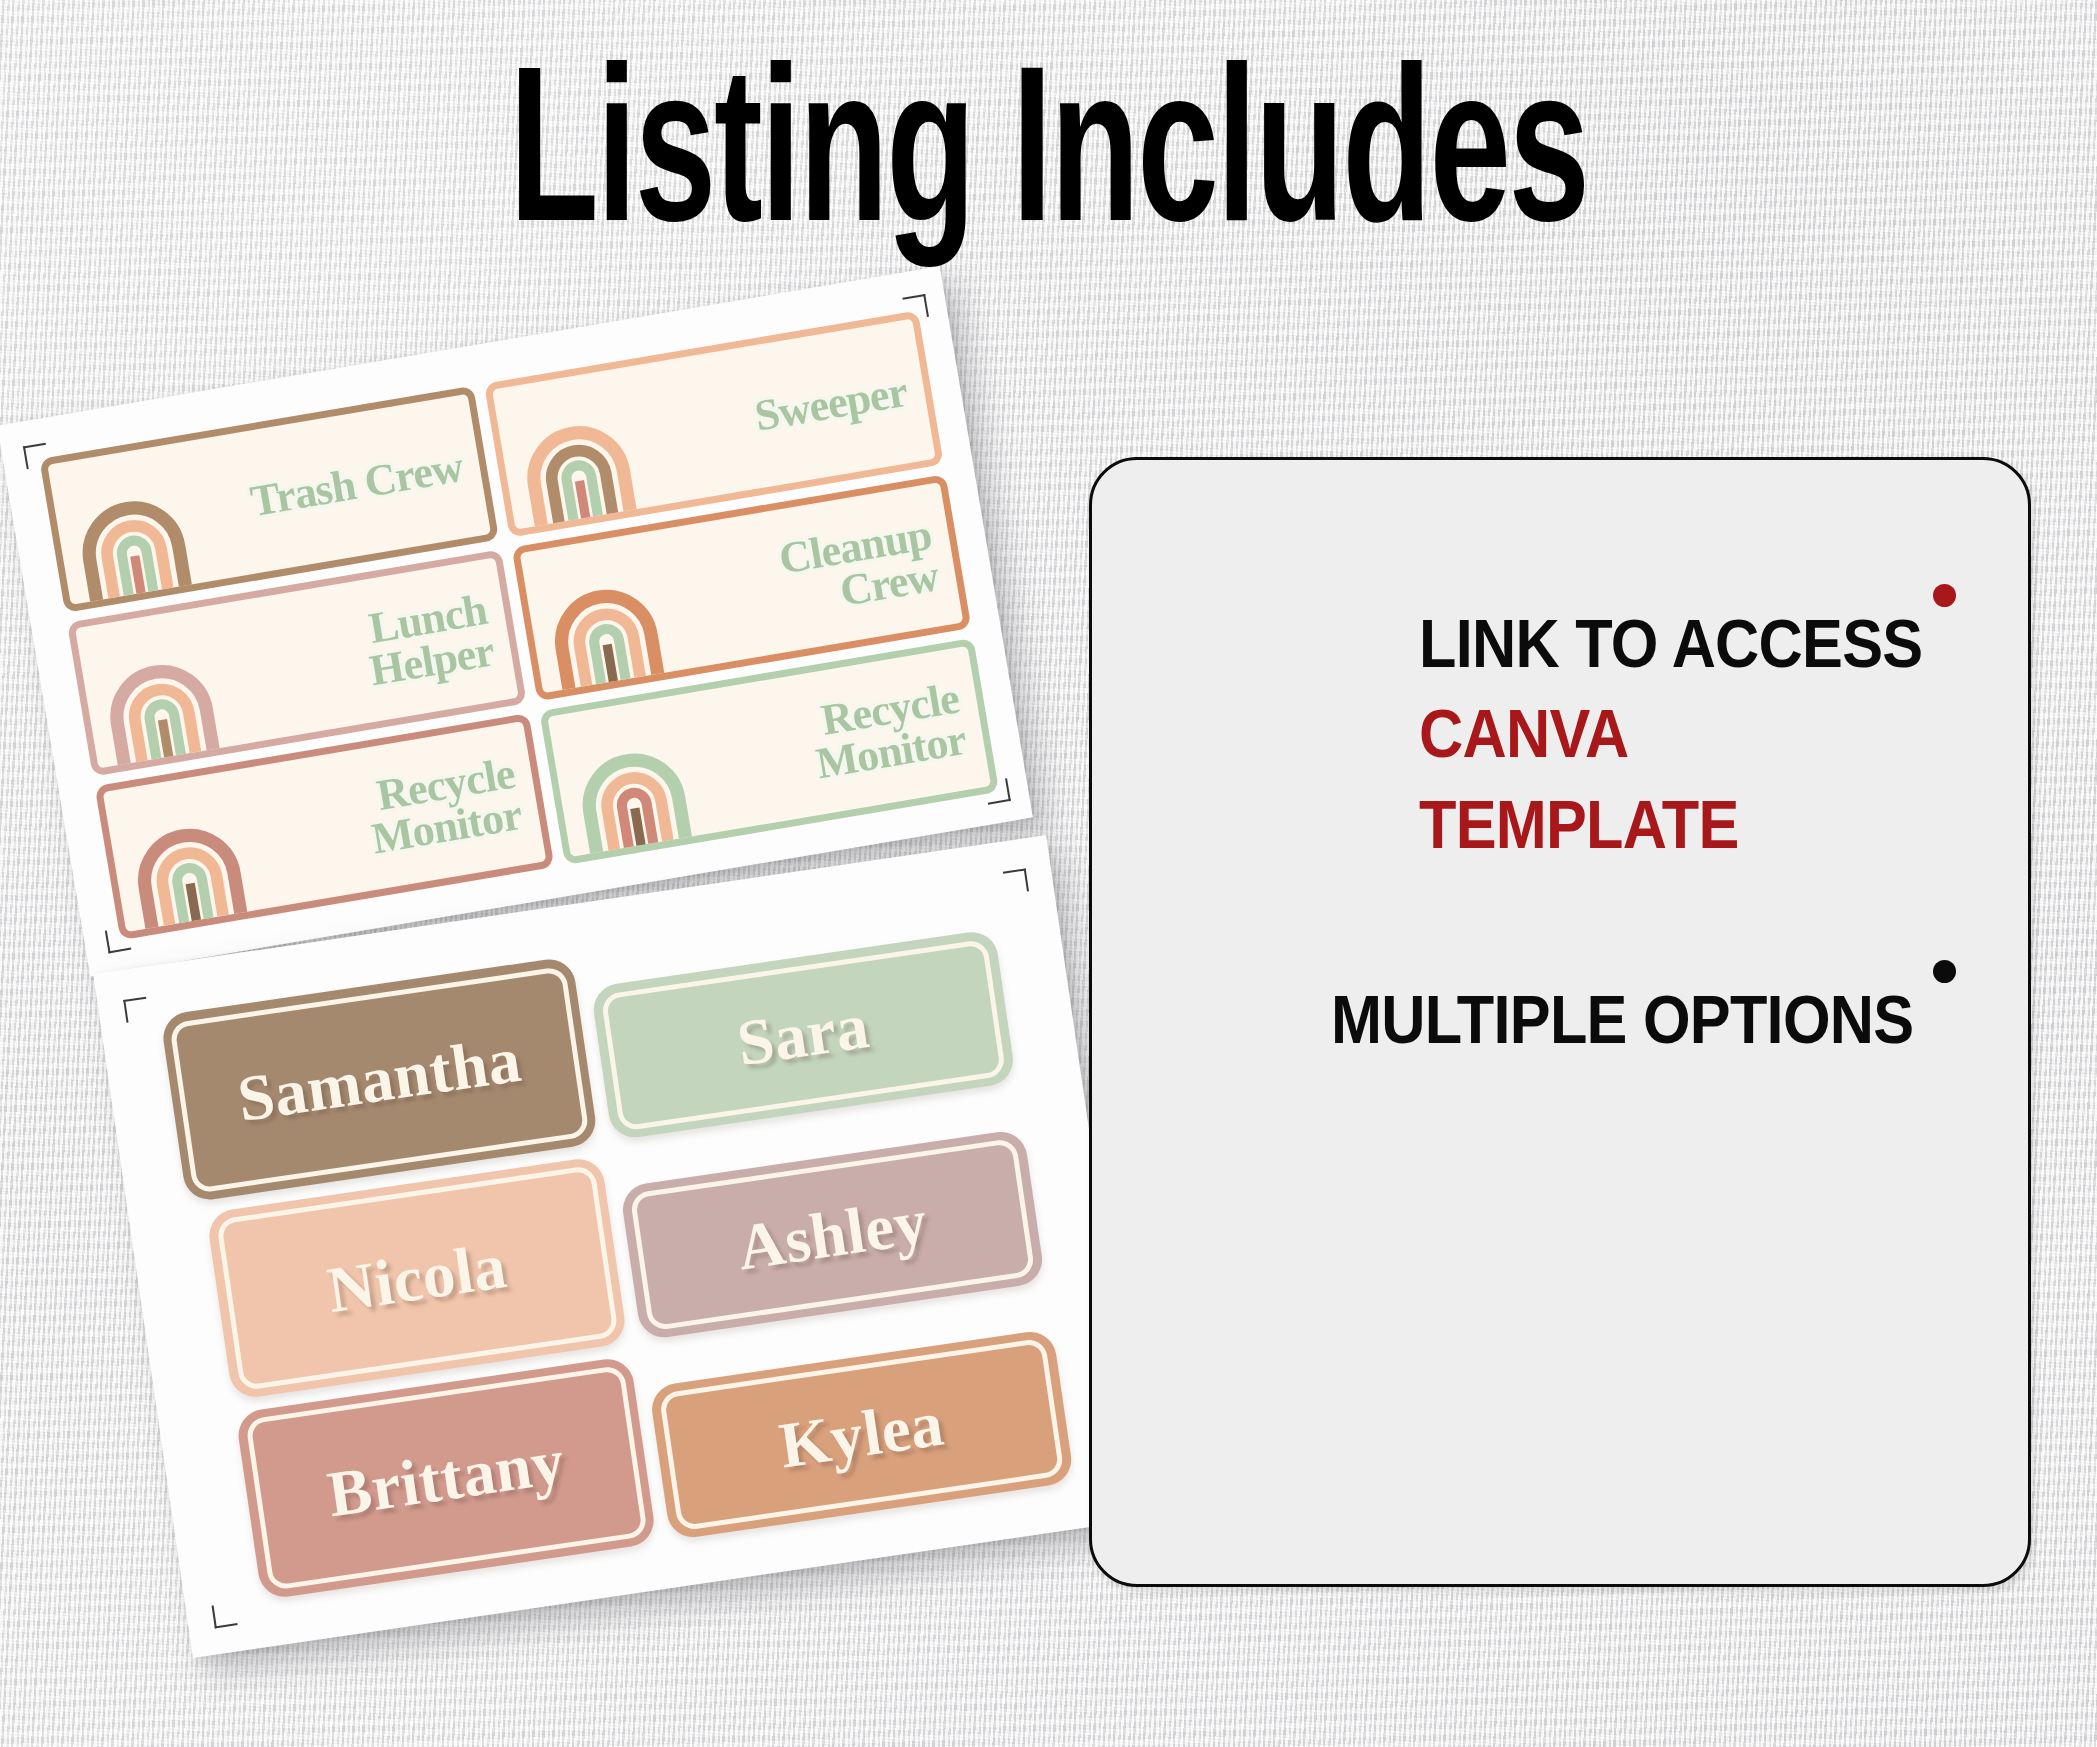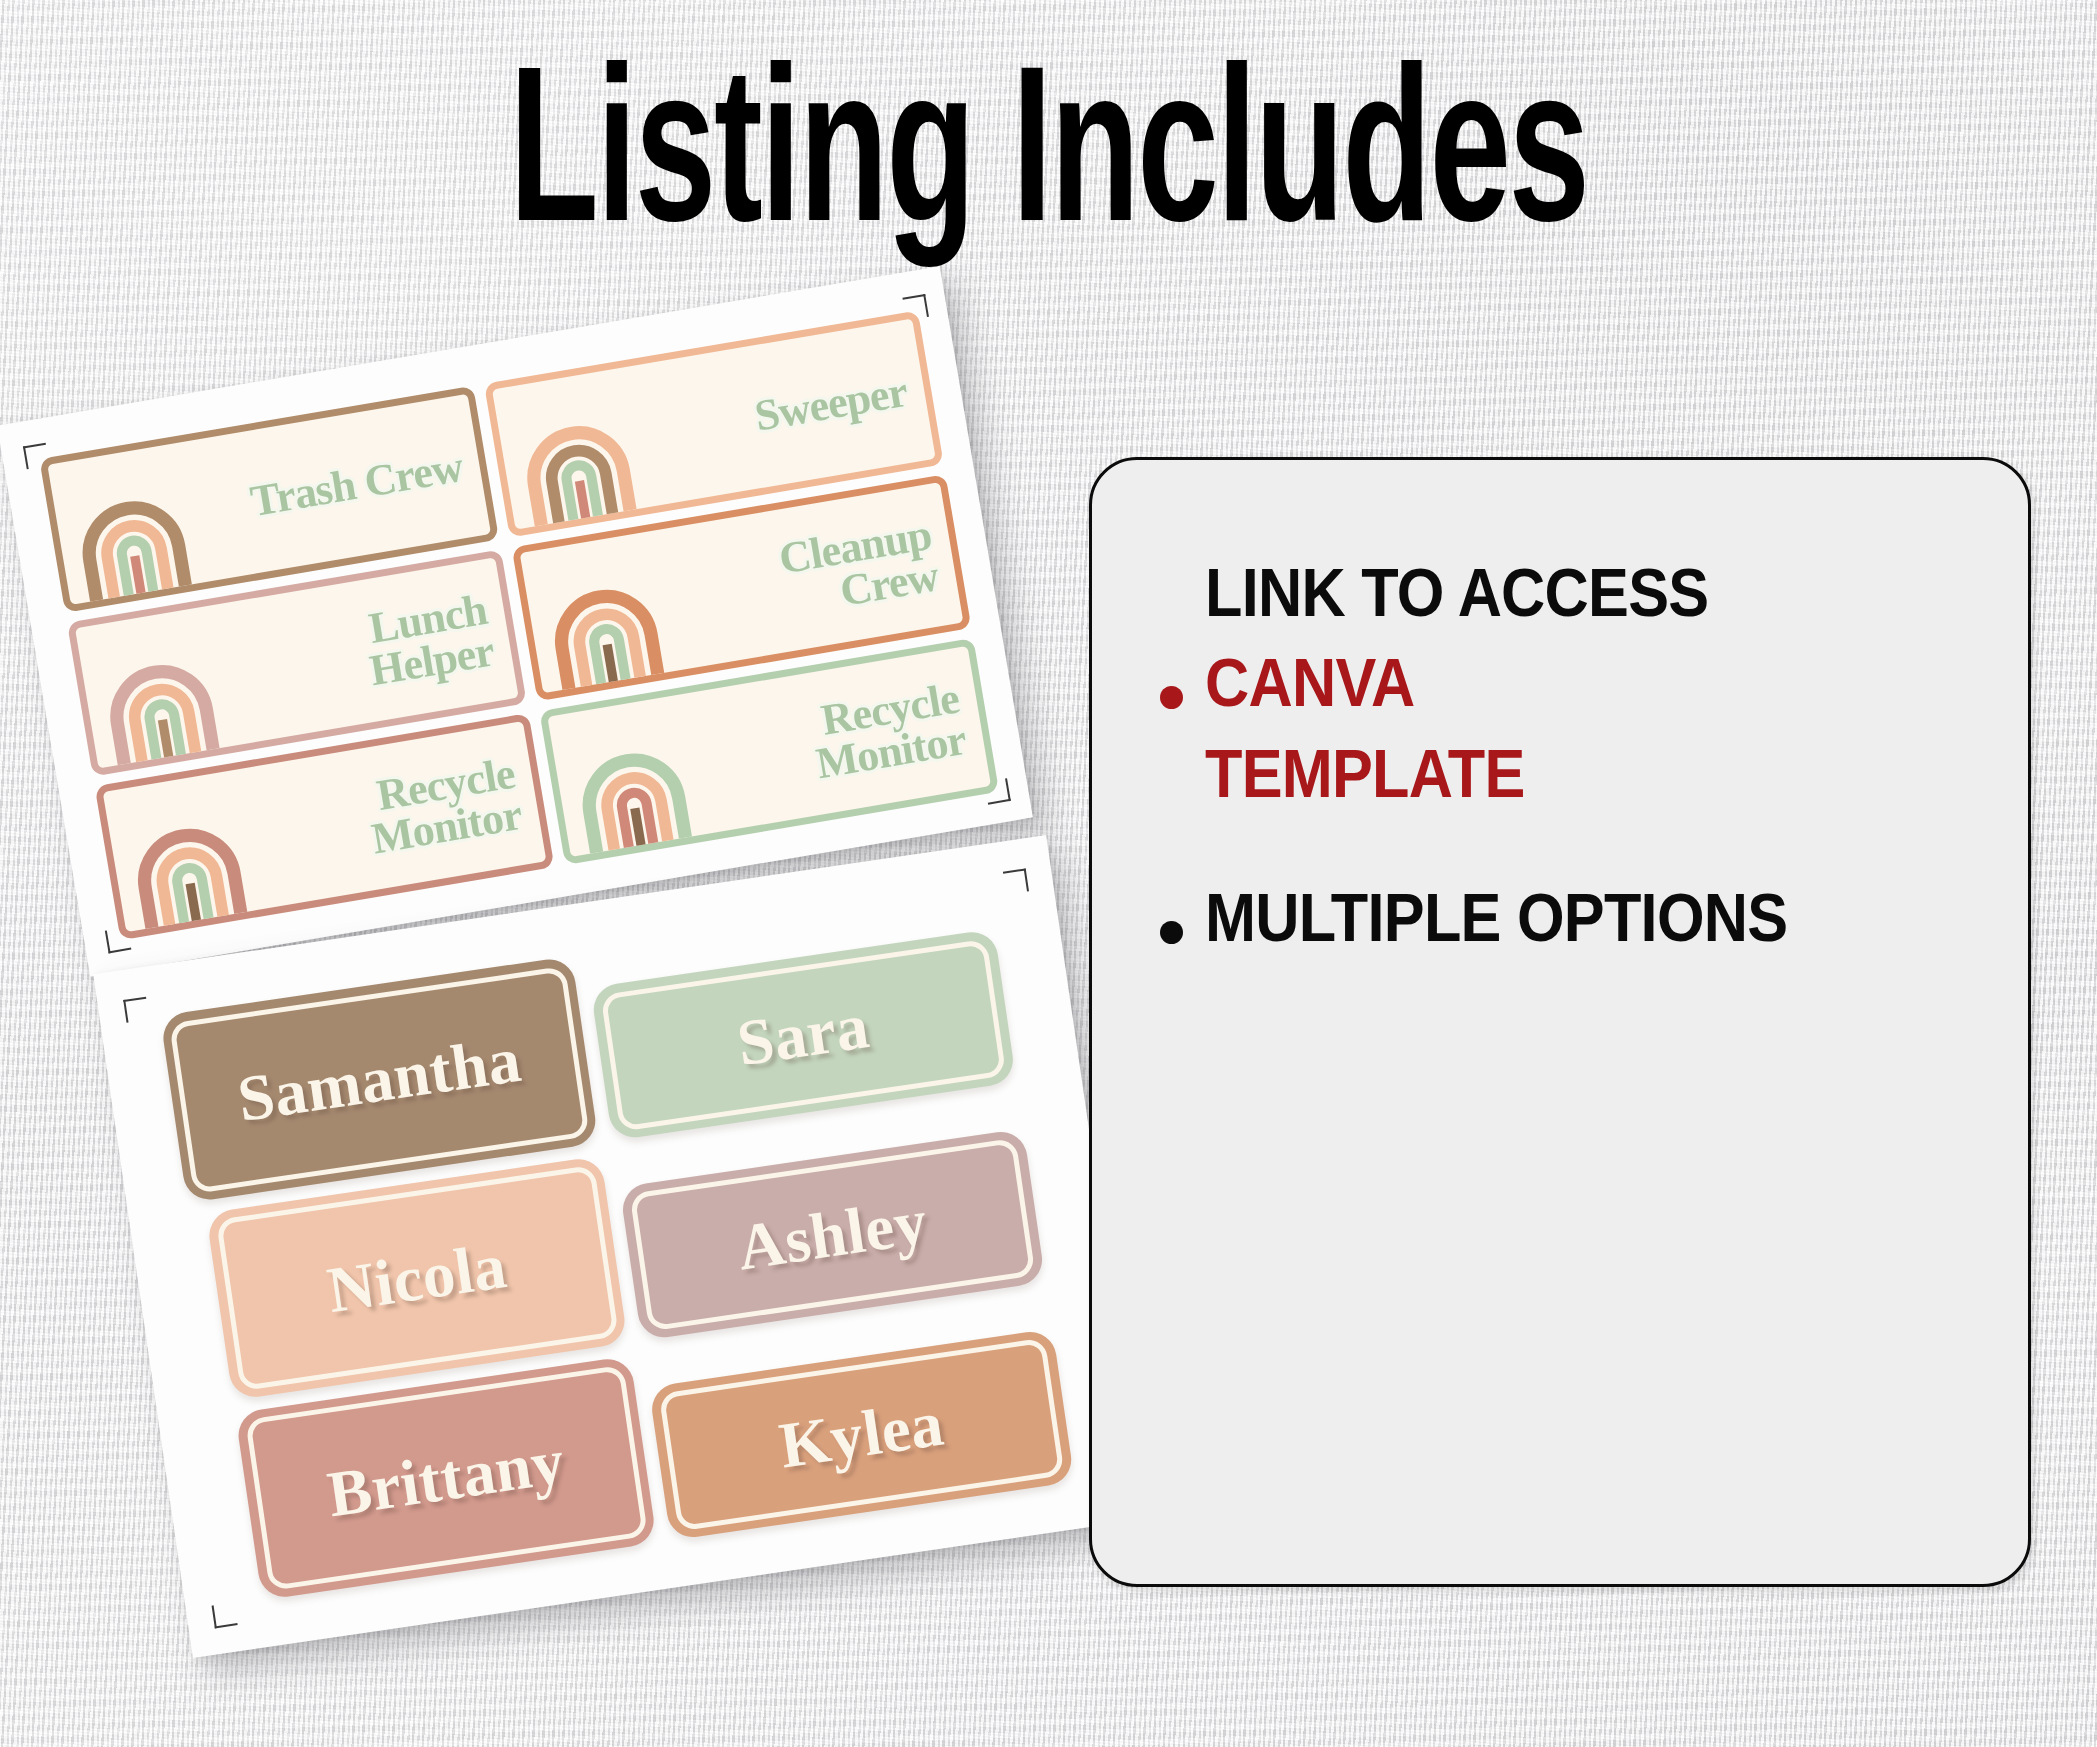--- a/index.html
+++ b/index.html
@@ -193,22 +193,23 @@
     width:942px; height:1130px;
     background:#eeeeee;
     border:3.9px solid #0b0b0b;
     border-radius:48px;
     z-index:5;
     padding:96px 50px 54px 68px;
     box-shadow:3.1px 4.7px 7.8px rgba(0,0,0,.10);
   }
   .bullet-row {
     display:flex;
-    align-items:center;
+    align-items:flex-end;
     margin-bottom:71px;
+    flex-direction:column;
   }
   .bullet-row:last-child { margin-bottom:12px; }
   .dot {
     flex:0 0 auto;
     width:23px; height:23px;
     border-radius:50%;
     background:#0b0b0b;
     margin:28px 22px 0 0;
   }
   .dot.red { background:#a8171a; }

